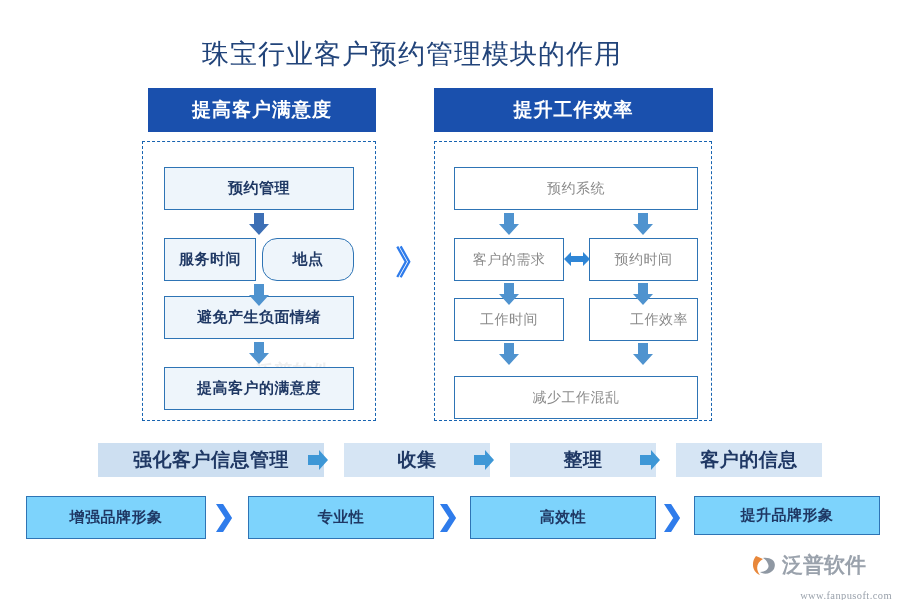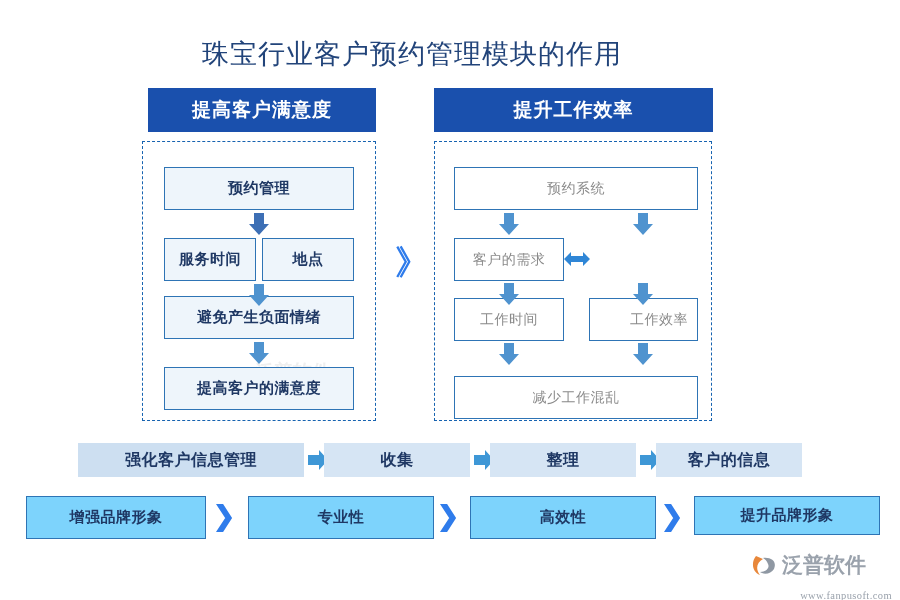--- a/index.html
+++ b/index.html
@@ -78,21 +78,21 @@
     display: flex;
     align-items: center;
     justify-content: center;
     font-family: "Liberation Serif", "DejaVu Serif", serif;
     letter-spacing: 0.5px;
   }
 
   
   #lb-yuyue   { left: 164px; top: 167px; width: 190px; height: 43px; }
   #lb-fuwu    { left: 164px; top: 238px; width:  92px; height: 43px; }
-  #lb-didian  { left: 262px; top: 238px; width:  92px; height: 43px; }
+  #lb-didian  { left: 262px; top: 238px; width:  92px; height: 43px; border-radius: 15px; }
   #lb-bimian  { left: 164px; top: 296px; width: 190px; height: 43px; }
   #lb-tigao   { left: 164px; top: 367px; width: 190px; height: 43px; }
 
   
   #rb-system  { left: 454px; top: 167px; width: 244px; height: 43px; }
   #rb-xuqiu   { left: 454px; top: 238px; width: 110px; height: 43px; }
   #rb-shijian { left: 589px; top: 238px; width: 109px; height: 43px; }
   #rb-gzsj    { left: 454px; top: 298px; width: 110px; height: 43px; }
   #rb-gzxl    { left: 589px; top: 298px; width: 109px; height: 43px; padding-left: 31px; }
   #rb-jianshao{ left: 454px; top: 376px; width: 244px; height: 43px; }
@@ -126,26 +126,27 @@
     line-height: 40px;
     text-align: center;
     font-family: "Liberation Serif", "DejaVu Serif", serif;
   }
 
   
   .flowbox {
     background: #d6e5f4;
     color: #1f3864;
     font-weight: bold;
-    font-size: 16px;
+    font-size: 19px;
     display: flex;
     align-items: center;
     justify-content: center;
     font-family: Liberation Sans, sans-serif;
     letter-spacing: 0.5px;
+    margin-left: 20px;
   }
   .flowbox.first { background: #cddff1; }
   #fb-0 { left:  78px; top: 443px; width: 226px; height: 34px; }
   #fb-1 { left: 324px; top: 443px; width: 146px; height: 34px; }
   #fb-2 { left: 490px; top: 443px; width: 146px; height: 34px; }
   #fb-3 { left: 656px; top: 443px; width: 146px; height: 34px; }
 
   .flow-arrow { width: 20px; height: 22px; }
   #fa-0 { left: 308px; top: 449px; }
   #fa-1 { left: 474px; top: 449px; }
@@ -264,20 +265,21 @@
   <div class="abs arrow-down" id="ar-l3">
     <svg width="24" height="24" viewBox="0 0 24 24" aria-hidden="true">
       <polygon points="7,1 17,1 17,12 22,12 12,23 2,12 7,12" fill="#4f93cf"></polygon>
     </svg>
   </div>
 
   <div class="abs" id="big-chevron">》</div>
 
   <div class="abs rbox" id="rb-system">预约系统</div>
   <div class="abs rbox" id="rb-xuqiu">客户的需求</div>
+  <div class="abs rbox" id="rb-shijian">预约时间</div>
   <div class="abs rbox" id="rb-gzsj">工作时间</div>
   <div class="abs rbox" id="rb-gzxl">工作效率</div>
   <div class="abs rbox" id="rb-jianshao">减少工作混乱</div>
 
   <div class="abs arrow-down" id="ar-r1">
     <svg width="24" height="24" viewBox="0 0 24 24" aria-hidden="true">
       <polygon points="7,1 17,1 17,12 22,12 12,23 2,12 7,12" fill="#4f93cf"></polygon>
     </svg>
   </div>
   <div class="abs arrow-down" id="ar-r2">

